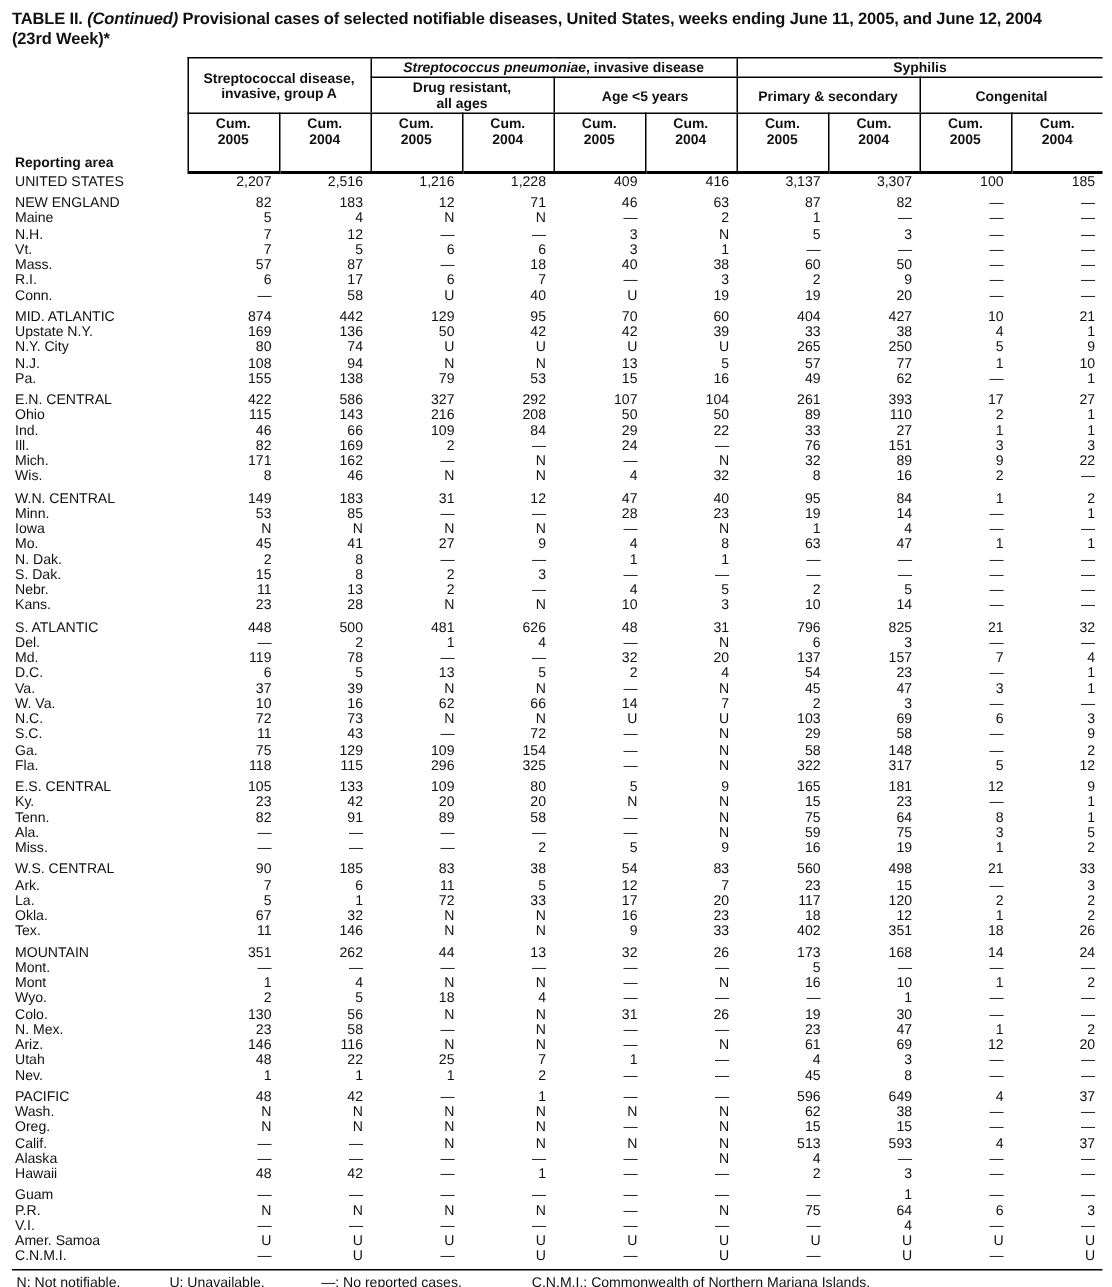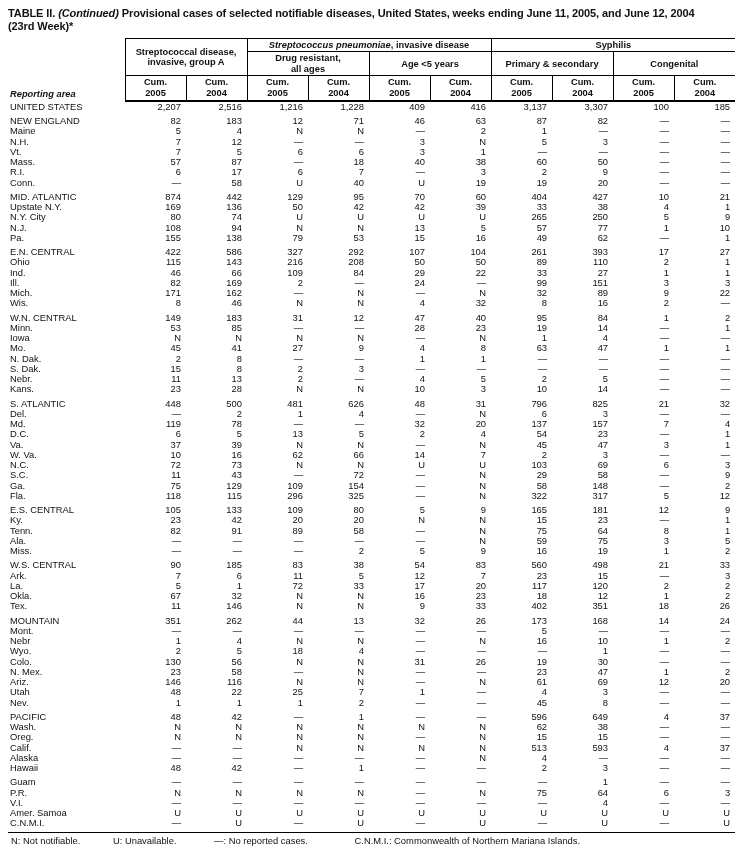--- a/index.html
+++ b/index.html
@@ -29,24 +29,24 @@
   th {
     font-size: 9.3px; font-weight: bold; line-height: 1.12;
     text-align: center; vertical-align: middle;
     padding: 1px 2px;
   }
   th.h-top { border-top: 1px solid #000; }
   th.h-left { border-left: 1px solid #000; }
   th.h-bot { border-bottom: 1px solid #000; }
   th.h-area {
     text-align: left; vertical-align: bottom;
-    font-weight: bold; padding-left: 2px; padding-bottom: 2px; font-style: italic;
+    font-weight: bold; padding-left: 2px; padding-bottom: 2px;
   }
   th.ital-part .it { font-style: italic; margin-top: 11px; }
-  tr.cumrow th { border-bottom: 2px solid #000; padding-bottom: 2px; }
+  tr.cumrow th { border-bottom: 2px solid #000; padding-bottom: 16px; }
   th.syph-label { vertical-align: middle; }
 
   
   td {
     font-size: 9.4px; line-height: 10.25px; height: 10.25px;
     white-space: nowrap; overflow: hidden;
     vertical-align: bottom;
   }
   td.area { text-align: left; padding-left: 2px; }
   td.num { text-align: right; padding-right: 5px; }
@@ -342,21 +342,21 @@
           <td class="num">1</td>
         </tr>
         <tr>
           <td class="area level-state">Ill.</td>
           <td class="num">82</td>
           <td class="num">169</td>
           <td class="num">2</td>
           <td class="num">—</td>
           <td class="num">24</td>
           <td class="num">—</td>
-          <td class="num">99</td>
+          <td class="num">76</td>
           <td class="num">151</td>
           <td class="num">3</td>
           <td class="num">3</td>
         </tr>
         <tr>
           <td class="area level-state">Mich.</td>
           <td class="num">171</td>
           <td class="num">162</td>
           <td class="num">—</td>
           <td class="num">N</td>
@@ -779,21 +779,21 @@
           <td class="num">—</td>
           <td class="num">—</td>
           <td class="num">—</td>
           <td class="num">—</td>
           <td class="num">5</td>
           <td class="num">—</td>
           <td class="num">—</td>
           <td class="num">—</td>
         </tr>
         <tr>
-          <td class="area level-state">Nebr</td>
+          <td class="area level-state">Mont</td>
           <td class="num">1</td>
           <td class="num">4</td>
           <td class="num">N</td>
           <td class="num">N</td>
           <td class="num">—</td>
           <td class="num">N</td>
           <td class="num">16</td>
           <td class="num">10</td>
           <td class="num">1</td>
           <td class="num">2</td>

